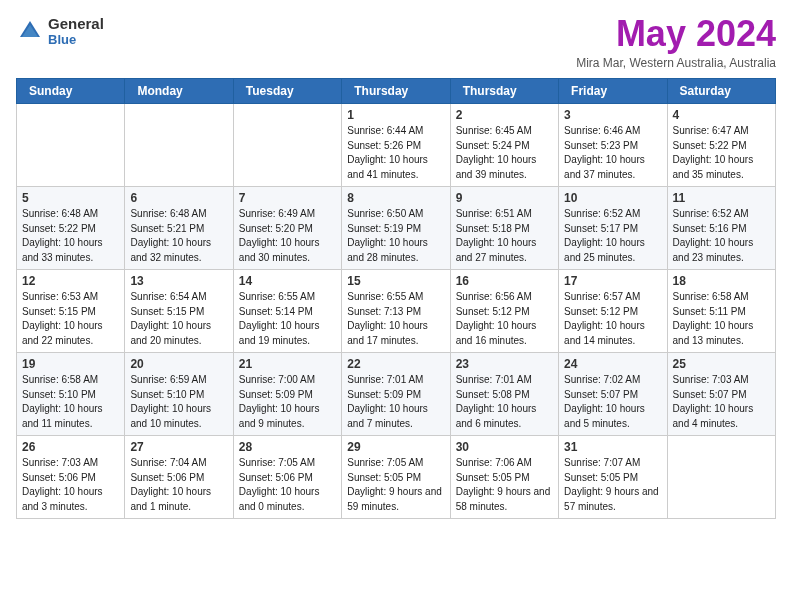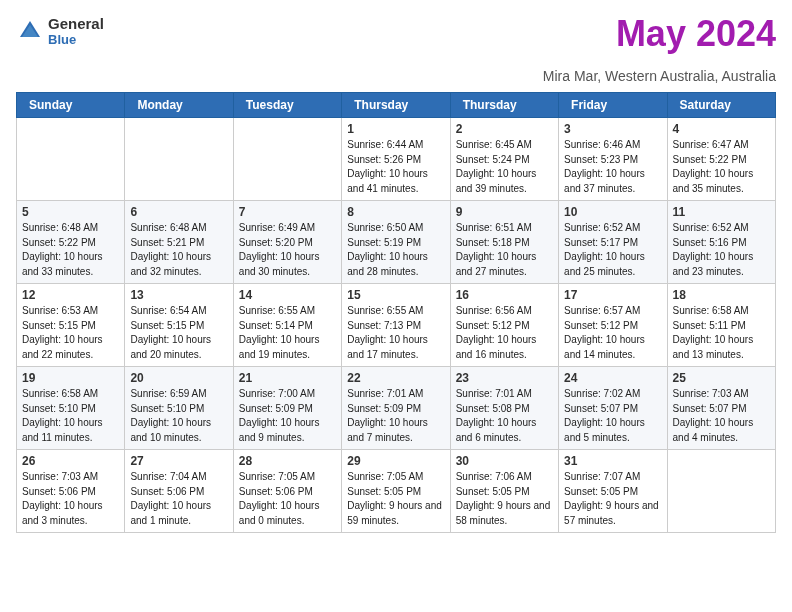--- a/index.html
+++ b/index.html
@@ -43,23 +43,23 @@
     .title-block {
       text-align: right;
     }
     .month-title {
       font-size: 36px;
       font-weight: bold;
       color: #a21caf;
       line-height: 1;
     }
     .location-title {
-      font-size: 14px;
+      font-size: 12px;
       color: #555;
-      margin-top: 16px;
+      margin-top: 4px;
     }
     .calendar {
       width: 100%;
       border-collapse: collapse;
       border: 1px solid #ccc;
     }
     .calendar th {
       background: #2e6db4;
       color: #fff;
       font-size: 12px;

